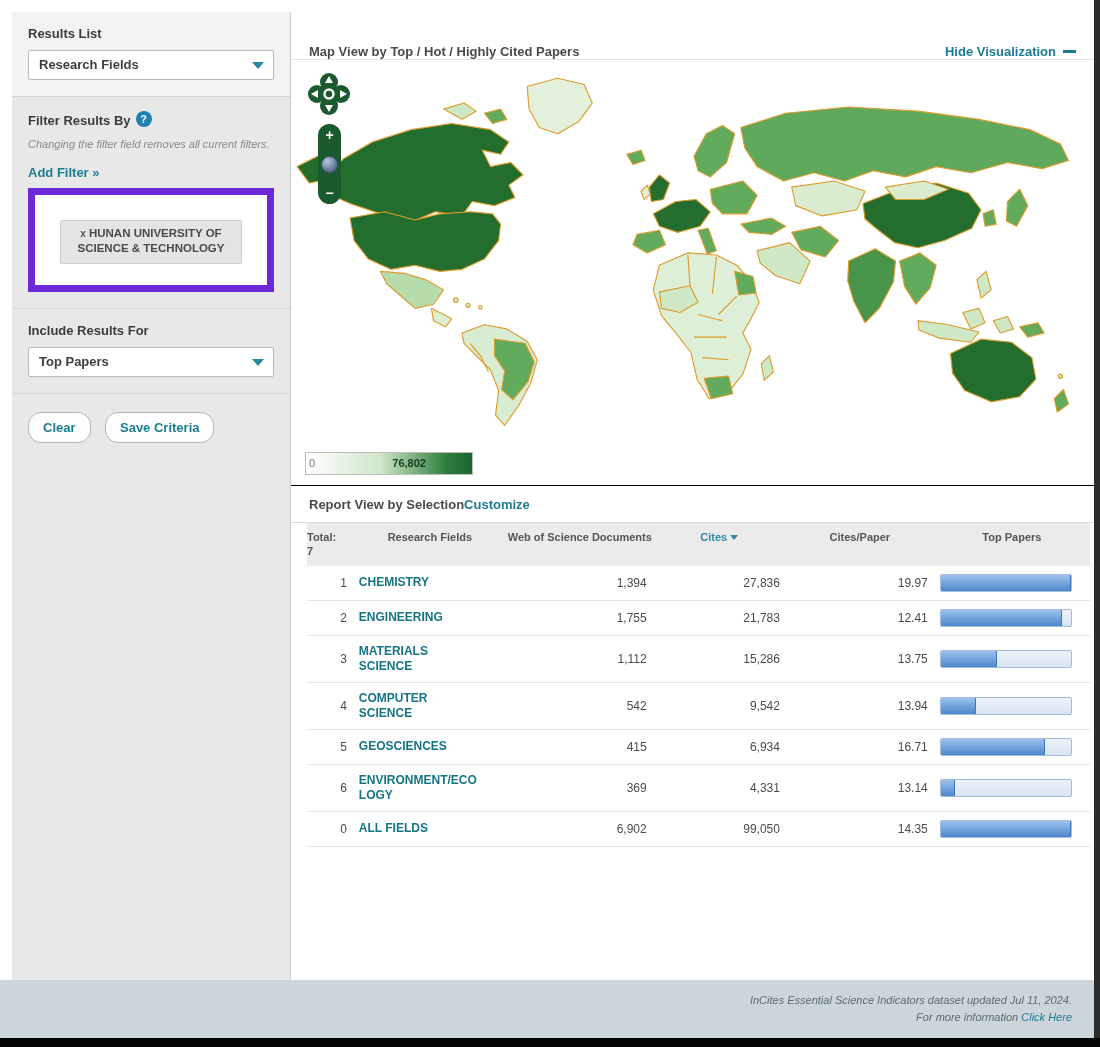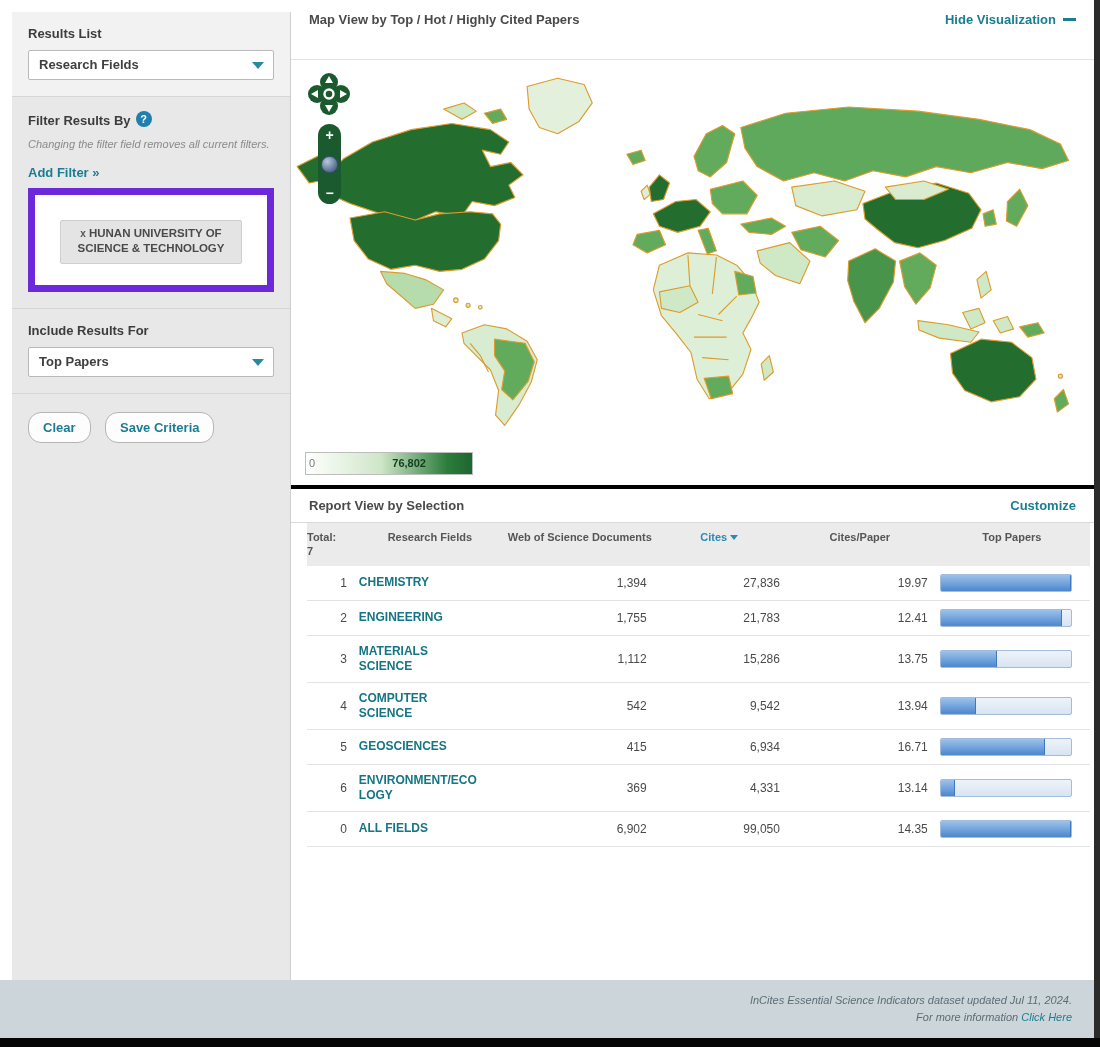--- a/index.html
+++ b/index.html
@@ -33,43 +33,43 @@
   .filter-chip { background:#e4e4e4; border:1px solid #cfcfcf; border-radius:2px; padding:5px 6px 6px 6px;
                  font-size:11.5px; font-weight:bold; color:#4a4a4a; text-align:center; line-height:1.35; cursor:pointer; }
   .filter-chip .x { font-weight:bold; color:#555; margin-right:3px; font-size:10px; }
   .sb-buttons { padding:18px 16px; }
   .btn { display:inline-block; background:#fdfdfd; border:1px solid #b5b5b5; border-radius:13px;
          font-size:13px; font-weight:bold; color:#1a7d92; padding:7px 14px; margin-right:10px; cursor:pointer;
          font-family:"Liberation Sans", sans-serif; }
 
   
   .main { position:absolute; left:290px; top:12px; right:6px; bottom:67px; background:#fff; border-left:1px solid #cfcfcf; }
-  .map-header { height:48px; border-bottom:1px solid #e2e2e2; display:flex; align-items:flex-start; justify-content:space-between; padding:0 18px; }
+  .map-header { height:48px; border-bottom:1px solid #e2e2e2; display:flex; align-items:flex-end; justify-content:space-between; padding:0 18px; }
   .map-title { font-size:13px; font-weight:bold; color:#4a4a4a; }
   .hide-link { font-size:13px; font-weight:bold; color:#1a7d92; text-decoration:none; cursor:pointer; display:flex; align-items:center; }
   .hide-link .minus { display:inline-block; width:13px; height:3px; background:#1a7d92; margin-left:7px; }
 
   .map-area { position:relative; height:425px; background:#fff; }
   .map-svg { position:absolute; left:0; top:8px; width:804px; height:378px; }
 
   .pan-ctl { position:absolute; left:16px; top:12px; width:44px; height:44px; cursor:pointer; }
   .zoom-ctl { position:absolute; left:27px; top:64px; width:23px; height:80px; background:#1b5a2e; border-radius:12px;
               display:flex; flex-direction:column; align-items:center; justify-content:space-between; padding:4px 0; cursor:pointer; }
   .zoom-ctl .zc-btn { color:#fff; font-size:14px; font-weight:bold; line-height:14px; }
   .zoom-ctl .globe { width:17px; height:17px; border-radius:50%;
                      background:radial-gradient(circle at 35% 30%, #b9c8dd, #5a6f92 70%); border:1px solid #3e5376; }
 
   .legend { position:absolute; left:14px; bottom:10px; width:168px; height:23px; border:1px solid #bdbdbd;
             background:linear-gradient(90deg, #ffffff 0%, #cfe6c8 45%, #2c7d3c 85%, #1d6630 100%); }
   .legend .lg-min { position:absolute; left:3px; top:4px; font-size:11px; color:#7b7b7b; }
   .legend .lg-max { position:absolute; left:52%; top:4px; font-size:11px; font-weight:bold; color:#143c1e; }
 
   
-  .report-header { height:38px; border-top:4px solid #000000; border-bottom:1px solid #d9d9d9;
-                   display:flex; align-items:center; justify-content:space-between; padding:0 18px; }
+  .report-header { height:38px; border-top:1px solid #000000; border-bottom:1px solid #d9d9d9;
+                   display:flex; align-items:center; justify-content:flex-start; padding:0 18px; }
   .report-title { font-size:13px; font-weight:bold; color:#4a4a4a; }
   .customize-link { font-size:13px; font-weight:bold; color:#1a7d92; text-decoration:none; cursor:pointer; }
 
   table.report { width:calc(100% - 20px); margin:0 4px 0 16px; border-collapse:collapse; }
   table.report th { background:#ebebeb; font-size:11px; font-weight:bold; color:#555; padding:7px 0; text-align:center; vertical-align:top; line-height:1.3; }
   table.report th.col-total { text-align:left; width:44px; }
   table.report th.col-field { width:148px; }
   table.report th.col-docs { width:140px; }
   table.report th.col-cites { width:128px; }
   table.report th.col-cpp { width:142px; }

